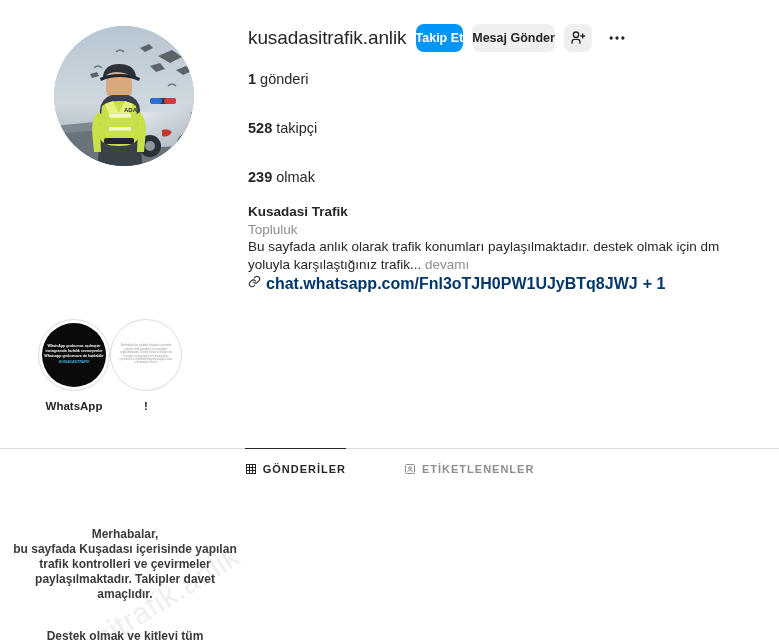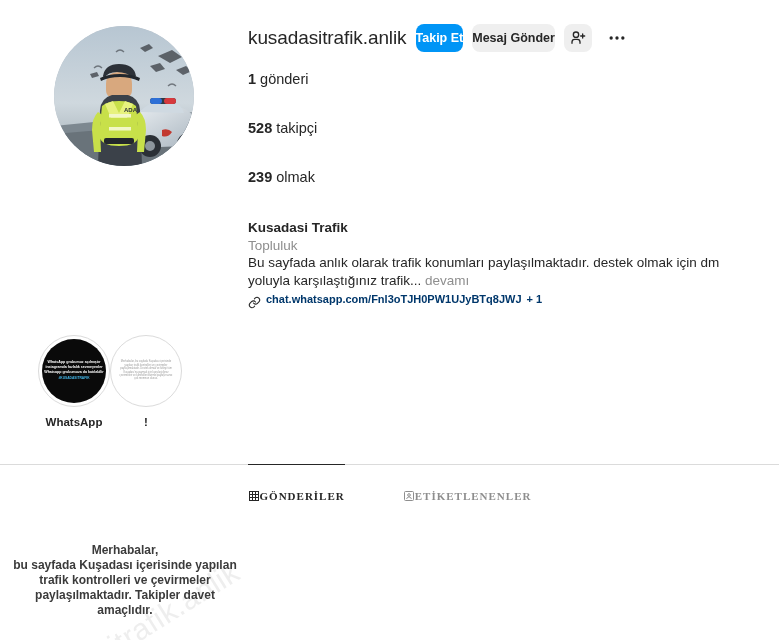--- a/index.html
+++ b/index.html
@@ -90,33 +90,33 @@
     display: flex;
     gap: 33px;
     margin-top: 17px;
     font-size: 14.5px;
     flex-direction: column;
   }
   .stat { color: #262626; white-space: nowrap; }
   .stat b { font-weight: bold; }
 
   
-  .bio { margin-top: 34px; font-size: 13.5px; line-height: 17.5px; }
+  .bio { margin-top: 18px; font-size: 13.5px; line-height: 17.5px; }
   .bio-name { font-weight: bold; color: #262626; }
   .bio-category { color: #8e8e8e; }
   .bio-text { color: #262626; max-width: 520px; }
   .more { color: #8e8e8e; }
   .bio-link {
     display: flex;
-    align-items: flex-end;
+    align-items: flex-start;
     gap: 5px;
     margin-top: 2px;
     color: #00376b;
     font-weight: bold;
-    font-size: 11px;
+    font-size: 16px;
     cursor: pointer;
   }
   .link-icon { display: inline-flex; flex: none; }
 
   
   .highlights {
     display: flex;
     padding: 26px 0 0 38px;
   }
   .hl { width: 72px; cursor: pointer; }
@@ -166,32 +166,30 @@
   
   .tabs-wrap {
     margin-top: 36px;
     border-top: 1px solid #dbdbdb;
     display: flex;
     justify-content: center;
     gap: 58px;
   }
   .tab {
     display: flex;
-    align-items: center;
-    gap: 0;
+    gap: 6px;
     padding: 14px 0 0 0;
     margin-top: -1px;
     font-size: 11px;
     font-weight: bold;
     letter-spacing: 1px;
     color: #8e8e8e;
     cursor: pointer;
     border-top: 1px solid transparent;
     height: 50px;
-    font-family: Liberation Serif, serif;
   }
   .tab.active {
     color: #262626;
     border-top: 1px solid #262626;
   }
   .tab svg { display: block; }
 
   
   .grid {
     display: grid;

